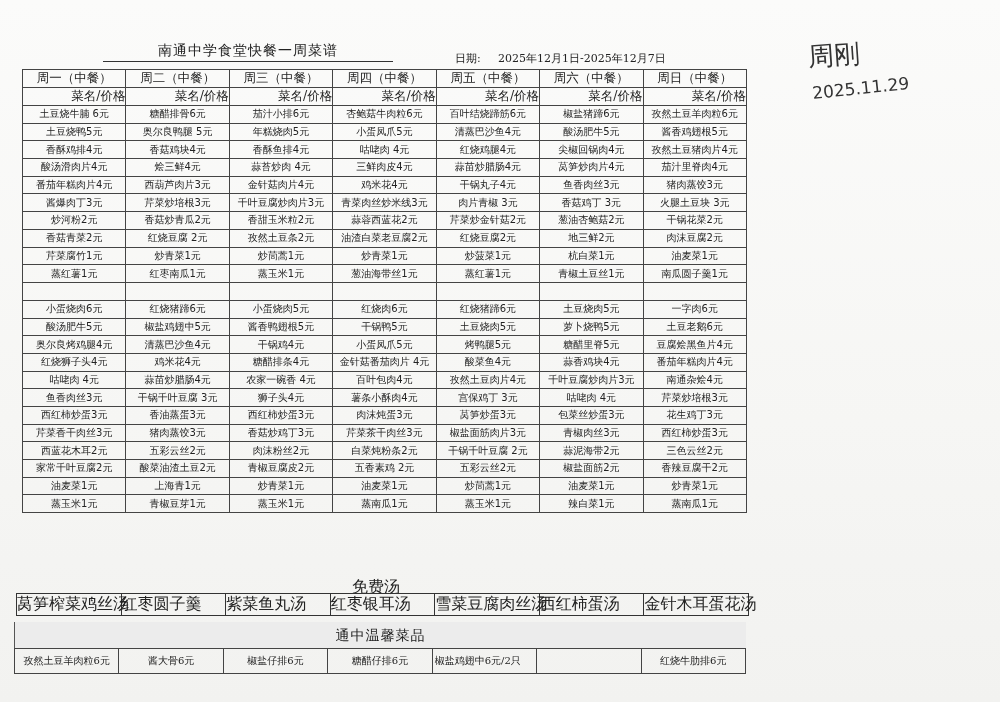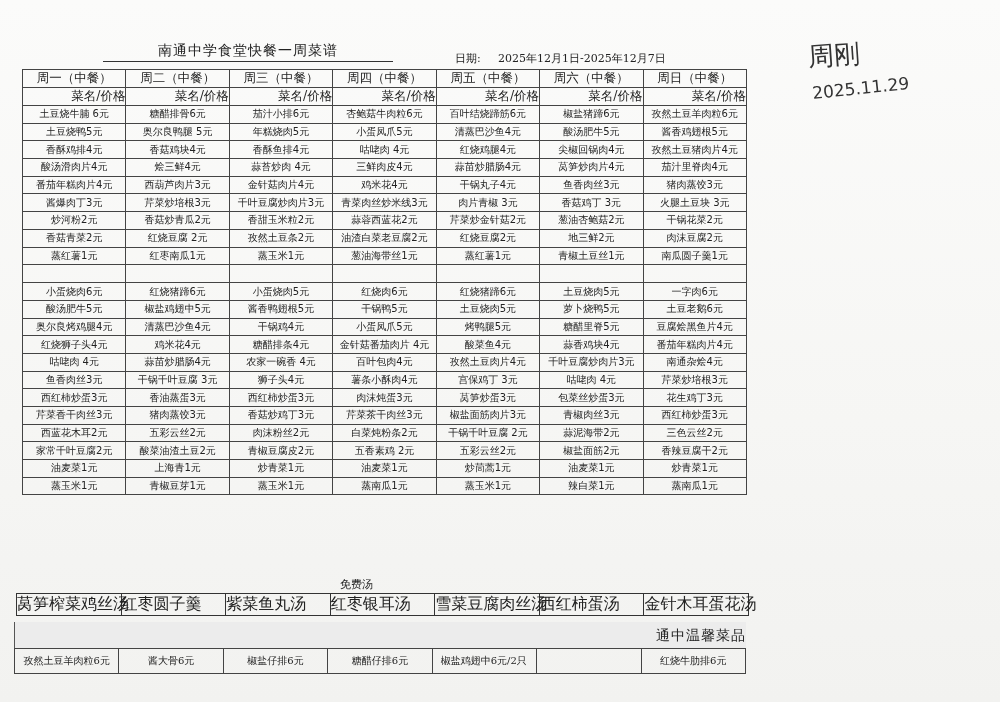--- a/index.html
+++ b/index.html
@@ -43,46 +43,46 @@
   }
   table.menu td {
     border: 1px solid #444; height: 16.7px; padding: 0;
     text-align: center; font-size: 10px; white-space: nowrap; overflow: hidden;
     font-family: "DejaVu Sans", sans-serif;
   }
   table.menu td.hd { font-size: 12.5px; font-family: "DejaVu Serif", serif; }
   table.menu td.sub { font-size: 12.5px; font-family: "DejaVu Serif", serif; text-align: right; }
   table.menu tr.gap td { height: 17px; }
   .soup-title {
-    position: absolute; left: 340px; top: 577px; width: 60px; text-align: left;
-    font-size: 11px;
+    position: absolute; left: 340px; top: 577px; width: 60px; text-align: right;
+    font-size: 16px;
   }
   table.soups {
     position: absolute; left: 16px; top: 593px;
     border-collapse: collapse; table-layout: fixed; width: 733px;
   }
   table.soups td {
     border: 1px solid #333; height: 16px; padding: 0; text-align: left;
     font-size: 16px; white-space: nowrap;
   }
   .specials {
     position: absolute; left: 14px; top: 622px; width: 732px;
   }
   .specials-title {
-    height: 26px; line-height: 26px; text-align: right; font-size: 14px;
+    height: 26px; line-height: 26px; text-align: center; font-size: 14px;
     background: #ececec; border-left: 1px solid #555; letter-spacing: 1px;
   }
   table.spec {
     border-collapse: collapse; table-layout: fixed; width: 732px;
   }
   table.spec td {
     border: 1px solid #444; height: 24px; padding: 0; text-align: center;
     font-size: 10px; white-space: nowrap;
   }
-  table.spec td.left { text-align: left; padding-left: 8px; }
+  table.spec td.left { text-align: left; padding-left: 2px; }
 </style>
 </head>
 <body>
 
 <div class="paper">
   <div class="title">南通中学食堂快餐一周菜谱</div>
   <div class="date-label">日期:</div>
   <div class="date-range">2025年12月1日-2025年12月7日</div>
   <div class="sign-name">周刚</div>
   <div class="sign-date">2025.11.29</div>
@@ -171,20 +171,29 @@
           <td>干锅花菜2元</td>
         </tr>
         <tr>
           <td>香菇青菜2元</td>
           <td>红烧豆腐 2元</td>
           <td>孜然土豆条2元</td>
           <td>油渣白菜老豆腐2元</td>
           <td>红烧豆腐2元</td>
           <td>地三鲜2元</td>
           <td>肉沫豆腐2元</td>
+        </tr>
+        <tr>
+          <td>芹菜腐竹1元</td>
+          <td>炒青菜1元</td>
+          <td>炒茼蒿1元</td>
+          <td>炒青菜1元</td>
+          <td>炒菠菜1元</td>
+          <td>杭白菜1元</td>
+          <td>油麦菜1元</td>
         </tr>
         <tr>
           <td>蒸红薯1元</td>
           <td>红枣南瓜1元</td>
           <td>蒸玉米1元</td>
           <td>葱油海带丝1元</td>
           <td>蒸红薯1元</td>
           <td>青椒土豆丝1元</td>
           <td>南瓜圆子羹1元</td>
         </tr>

